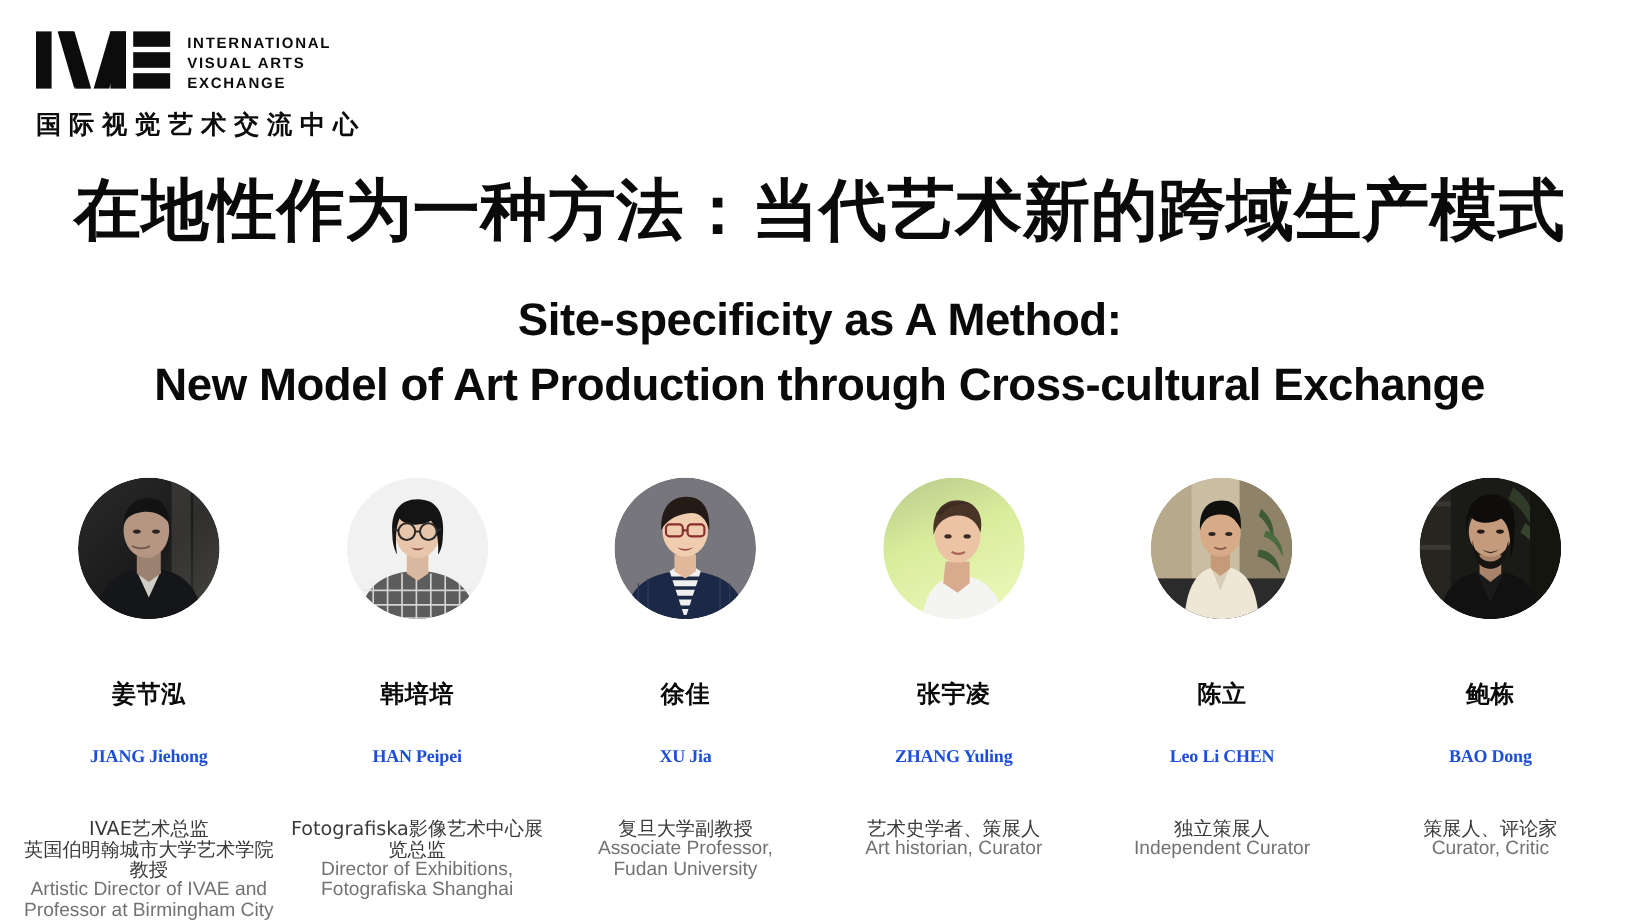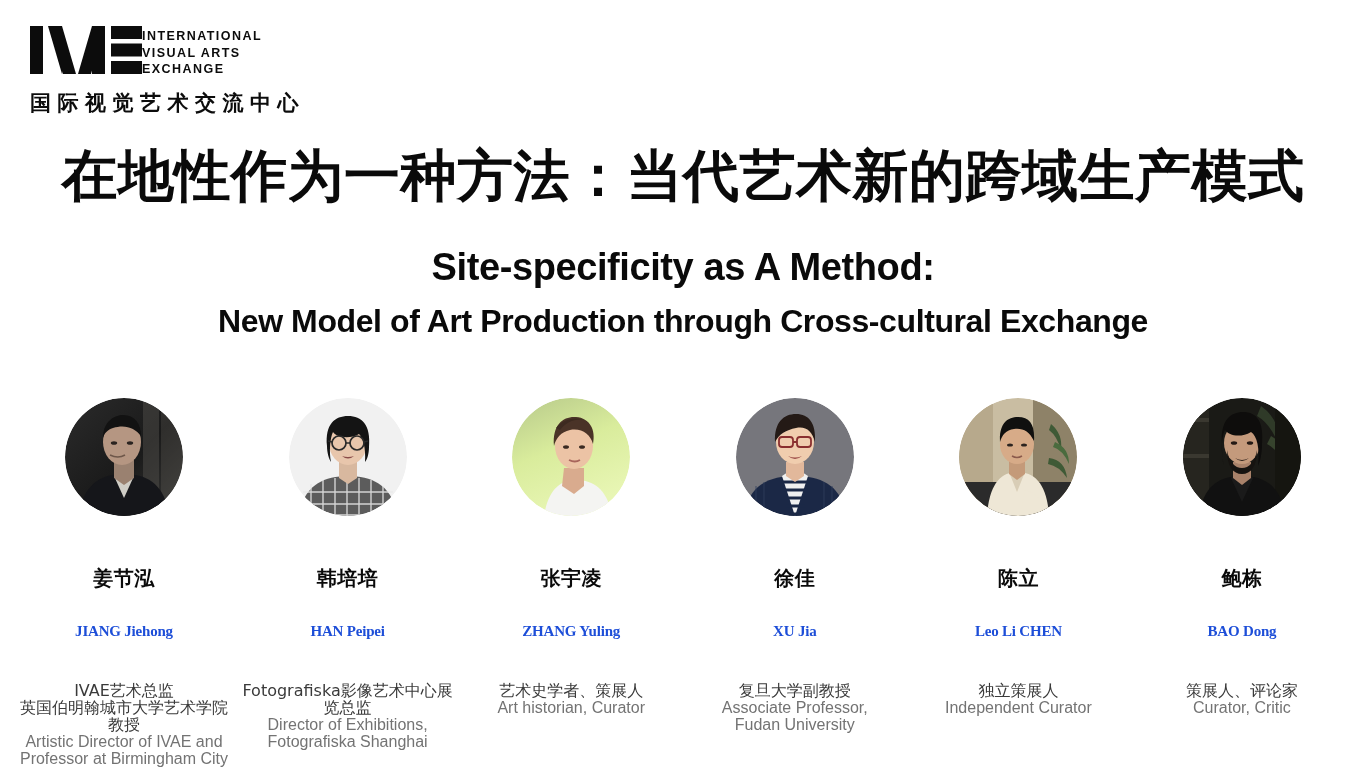--- a/index.html
+++ b/index.html
@@ -19,20 +19,21 @@
   
   .logo-block {
     position: absolute;
     left: 30px;
     top: 26px;
     width: 300px;
   }
   .logo-top {
     display: flex;
     align-items: flex-start;
+    gap: 14px;
   }
   .logo-mark {
     display: block;
   }
   .logo-words {
     display: flex;
     flex-direction: column;
     justify-content: flex-start;
     padding-top: 2px;
   }
@@ -81,21 +82,21 @@
     font-family: "Liberation Sans", "DejaVu Sans", sans-serif;
   }
   .title-en .l1 {
     display: block;
     font-size: 38px;
     line-height: 54px;
     letter-spacing: -0.4px;
   }
   .title-en .l2 {
     display: block;
-    font-size: 32px;
+    font-size: 38px;
     line-height: 54px;
     letter-spacing: -0.4px;
   }
 
   
   .speakers {
     position: absolute;
     top: 398px;
     left: 18px;
     width: 1330px;
@@ -278,54 +279,20 @@
           <path d="M53 58 q6 5 12 0 q-6 2 -12 0 z" fill="#8a4b48"></path>
         </g>
       </svg>
     </div>
     <div class="name-cn">韩培培</div>
     <div class="name-en">HAN Peipei</div>
     <div class="role">
       <span class="cn">Fotografiska影像艺术中心展览总监</span>
       <span class="en">Director of Exhibitions,</span>
       <span class="en">Fotografiska Shanghai</span>
-    </div>
-  </div>
-
-  <div class="speaker">
-    <div class="avatar">
-      <svg width="118" height="118" viewBox="0 0 118 118" xmlns="http://www.w3.org/2000/svg">
-        <defs>
-          <clipPath id="c4">
-              <circle cx="59" cy="59" r="59"></circle>
-            </clipPath>
-          <linearGradient id="bg4" x1="0" y1="0" x2="0.4" y2="1">
-            <stop offset="0" stop-color="#b7c98a"></stop>
-              <stop offset="0.5" stop-color="#d9ec9c"></stop>
-              <stop offset="1" stop-color="#e8f6b4"></stop>
-          </linearGradient>
-        </defs>
-        <g clip-path="url(#c4)">
-          <rect width="118" height="118" fill="url(#bg4)"></rect>
-          <path d="M32 118 C36 92 48 82 64 82 C84 82 96 94 100 118 Z" fill="#f4f4f2"></path>
-          <path d="M52 70 h20 v18 l-10 8 l-12 -8 z" fill="#d9ab8e"></path>
-          <ellipse cx="62" cy="48" rx="19" ry="23" fill="#ecc3a5"></ellipse>
-          <path d="M42 48 C40 26 52 18 64 19 C78 20 84 32 81 46 C78 36 70 30 58 32 C49 34 44 40 42 48 Z" fill="#4a3327"></path>
-          <path d="M44 30 C50 22 62 18 72 22 C64 20 54 24 48 32 Z" fill="#3d2a20"></path>
-          <ellipse cx="54" cy="49" rx="3" ry="1.8" fill="#3a2a22"></ellipse>
-          <ellipse cx="70" cy="49" rx="3" ry="1.8" fill="#3a2a22"></ellipse>
-          <path d="M57 62 q6 3 11 0" stroke="#a8655c" stroke-width="1.8" fill="none"></path>
-        </g>
-      </svg>
-    </div>
-    <div class="name-cn">张宇凌</div>
-    <div class="name-en">ZHANG Yuling</div>
-    <div class="role">
-      <span class="cn">艺术史学者、策展人</span>
-      <span class="en">Art historian, Curator</span>
     </div>
   </div>
 
   <div class="speaker">
     <div class="avatar">
       <svg width="118" height="118" viewBox="0 0 118 118" xmlns="http://www.w3.org/2000/svg">
         <defs>
             <clipPath id="c3">
               <circle cx="59" cy="59" r="59"></circle>
             </clipPath>
@@ -367,20 +334,54 @@
       <span class="cn">复旦大学副教授</span>
       <span class="en">Associate Professor,</span>
       <span class="en">Fudan University</span>
     </div>
   </div>
 
   <div class="speaker">
     <div class="avatar">
       <svg width="118" height="118" viewBox="0 0 118 118" xmlns="http://www.w3.org/2000/svg">
         <defs>
+          <clipPath id="c4">
+              <circle cx="59" cy="59" r="59"></circle>
+            </clipPath>
+          <linearGradient id="bg4" x1="0" y1="0" x2="0.4" y2="1">
+            <stop offset="0" stop-color="#b7c98a"></stop>
+              <stop offset="0.5" stop-color="#d9ec9c"></stop>
+              <stop offset="1" stop-color="#e8f6b4"></stop>
+          </linearGradient>
+        </defs>
+        <g clip-path="url(#c4)">
+          <rect width="118" height="118" fill="url(#bg4)"></rect>
+          <path d="M32 118 C36 92 48 82 64 82 C84 82 96 94 100 118 Z" fill="#f4f4f2"></path>
+          <path d="M52 70 h20 v18 l-10 8 l-12 -8 z" fill="#d9ab8e"></path>
+          <ellipse cx="62" cy="48" rx="19" ry="23" fill="#ecc3a5"></ellipse>
+          <path d="M42 48 C40 26 52 18 64 19 C78 20 84 32 81 46 C78 36 70 30 58 32 C49 34 44 40 42 48 Z" fill="#4a3327"></path>
+          <path d="M44 30 C50 22 62 18 72 22 C64 20 54 24 48 32 Z" fill="#3d2a20"></path>
+          <ellipse cx="54" cy="49" rx="3" ry="1.8" fill="#3a2a22"></ellipse>
+          <ellipse cx="70" cy="49" rx="3" ry="1.8" fill="#3a2a22"></ellipse>
+          <path d="M57 62 q6 3 11 0" stroke="#a8655c" stroke-width="1.8" fill="none"></path>
+        </g>
+      </svg>
+    </div>
+    <div class="name-cn">张宇凌</div>
+    <div class="name-en">ZHANG Yuling</div>
+    <div class="role">
+      <span class="cn">艺术史学者、策展人</span>
+      <span class="en">Art historian, Curator</span>
+    </div>
+  </div>
+
+  <div class="speaker">
+    <div class="avatar">
+      <svg width="118" height="118" viewBox="0 0 118 118" xmlns="http://www.w3.org/2000/svg">
+        <defs>
             <clipPath id="c5">
               <circle cx="59" cy="59" r="59"></circle>
             </clipPath>
           </defs>
         <g clip-path="url(#c5)">
           <rect width="118" height="118" fill="#c9bda2"></rect>
           <rect x="0" y="0" width="34" height="118" fill="#b7a98c"></rect>
           <rect x="74" y="0" width="44" height="118" fill="#8e8268"></rect>
           <path d="M92 26 q12 10 10 26 q-4 -14 -12 -20 z" fill="#3f5a36"></path>
           <path d="M96 44 q14 6 14 22 q-6 -14 -16 -17 z" fill="#4a6b3e"></path>

